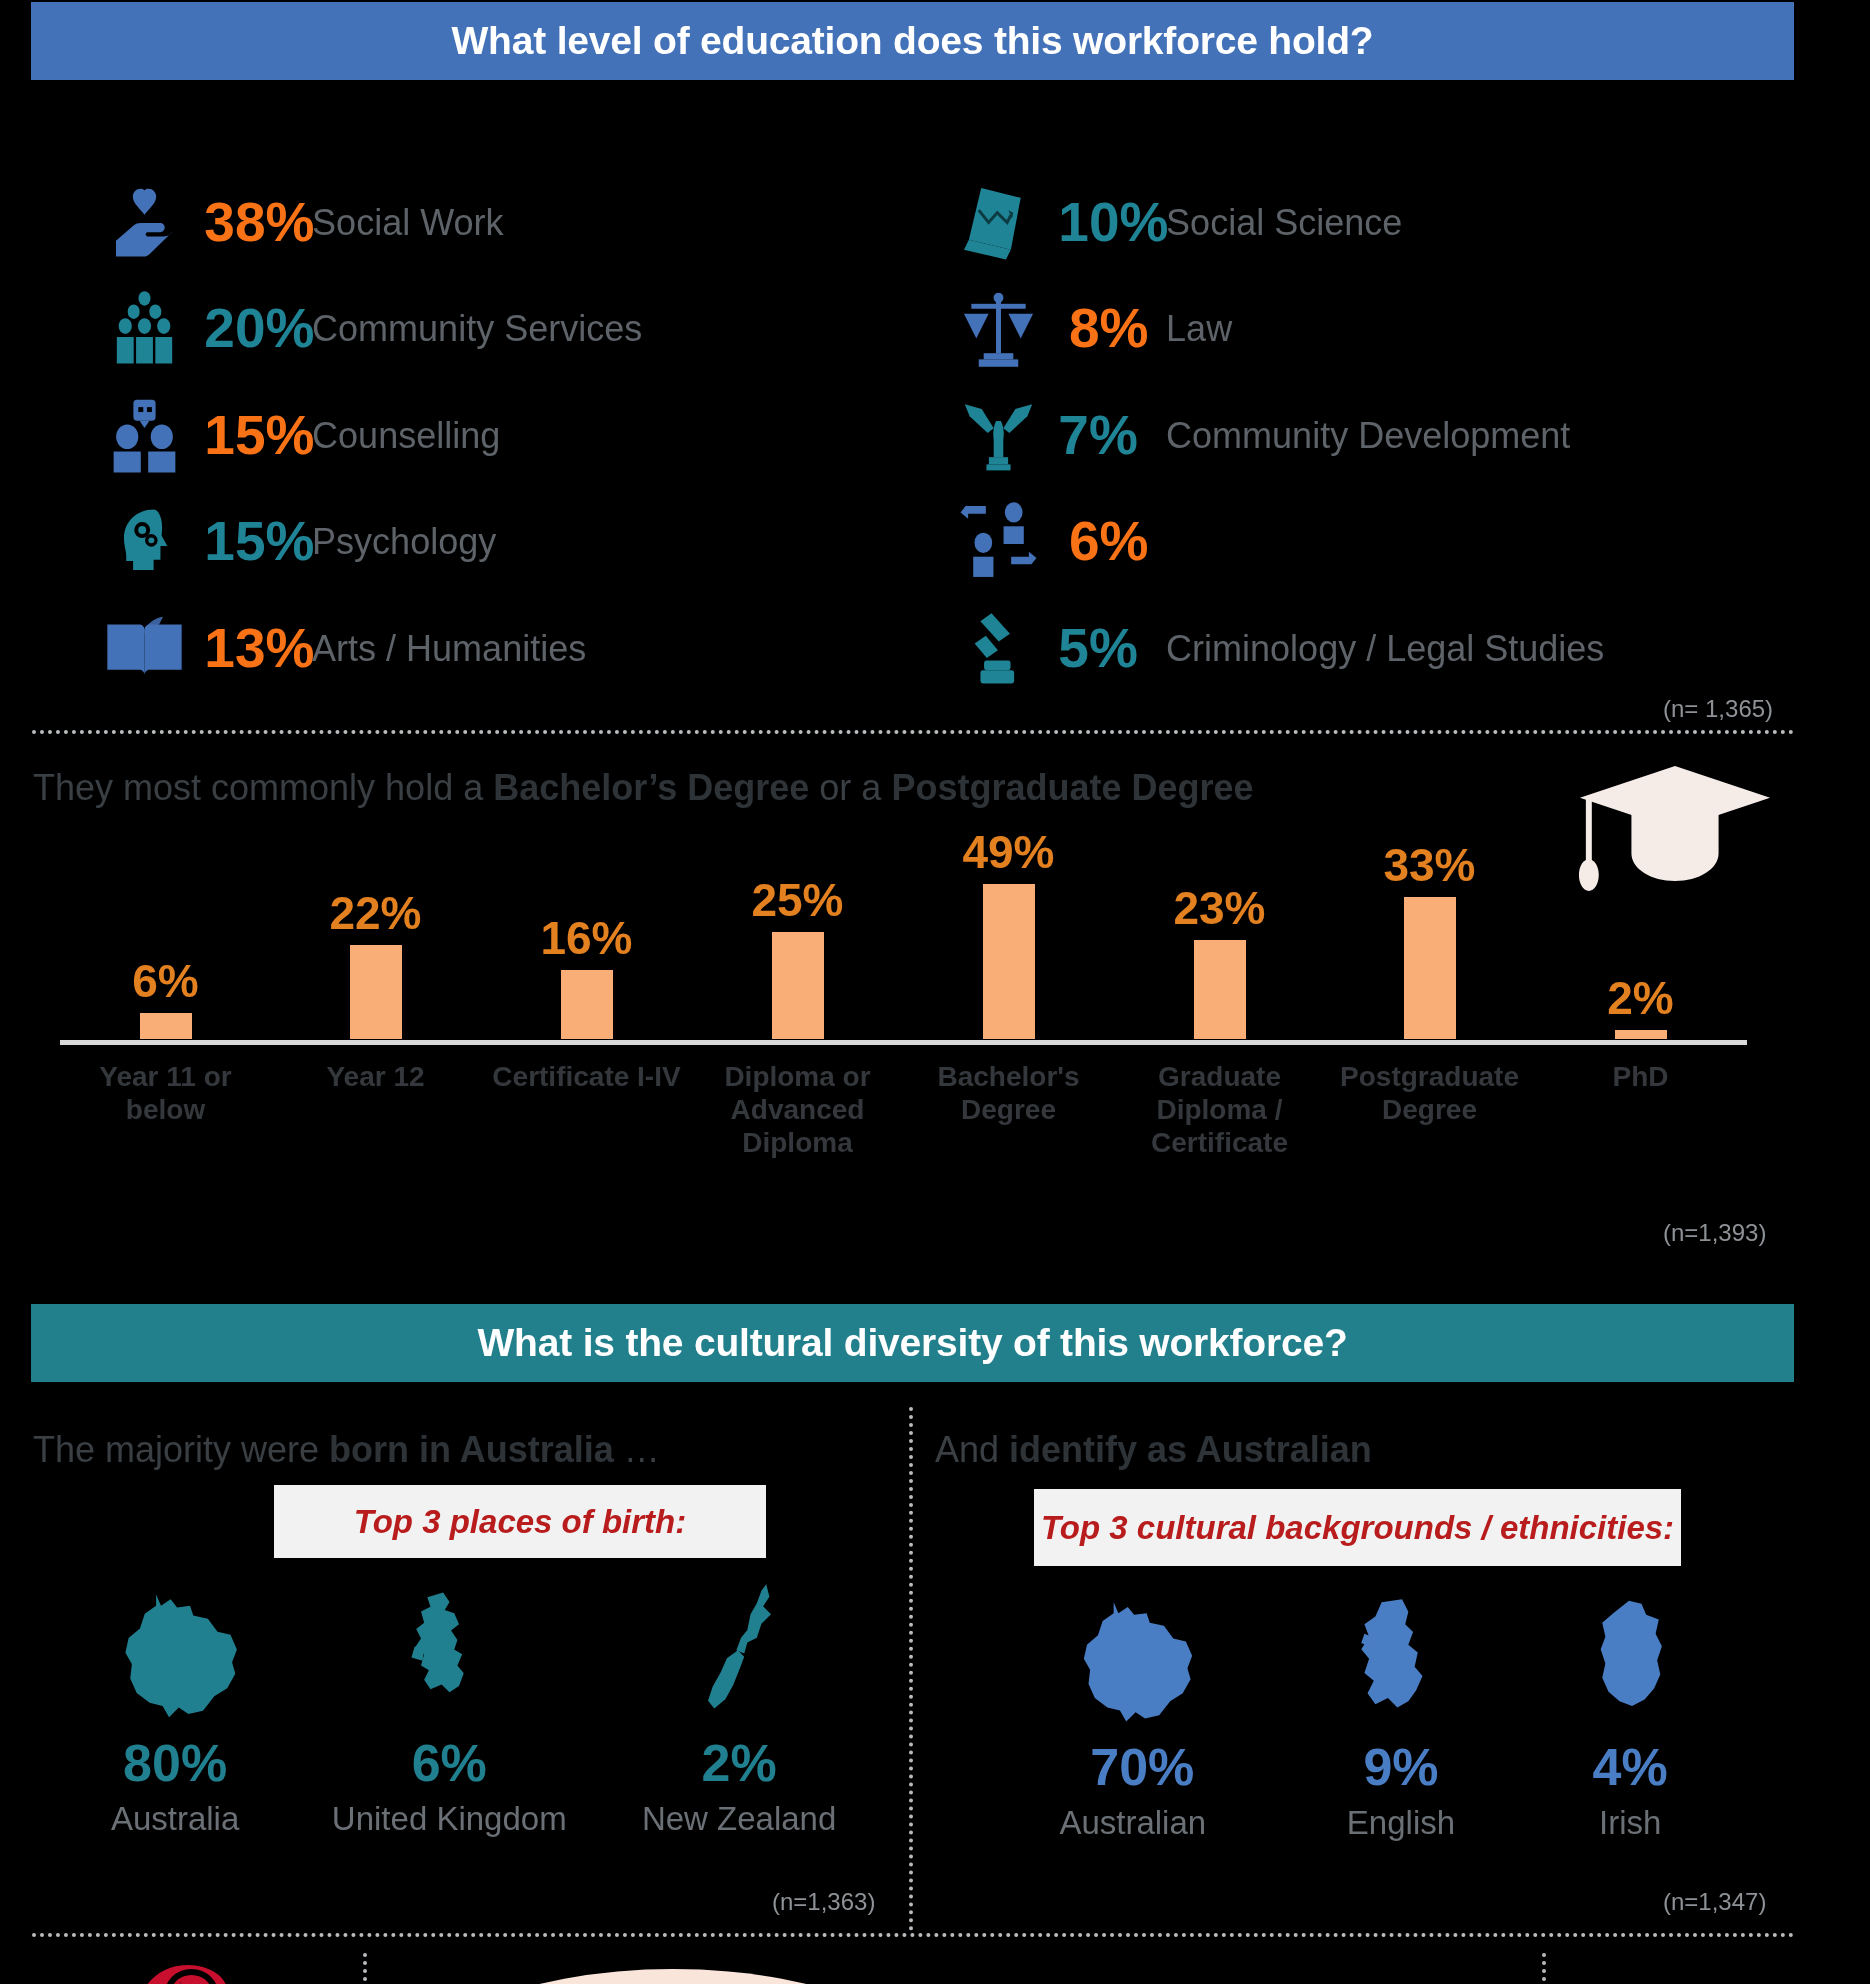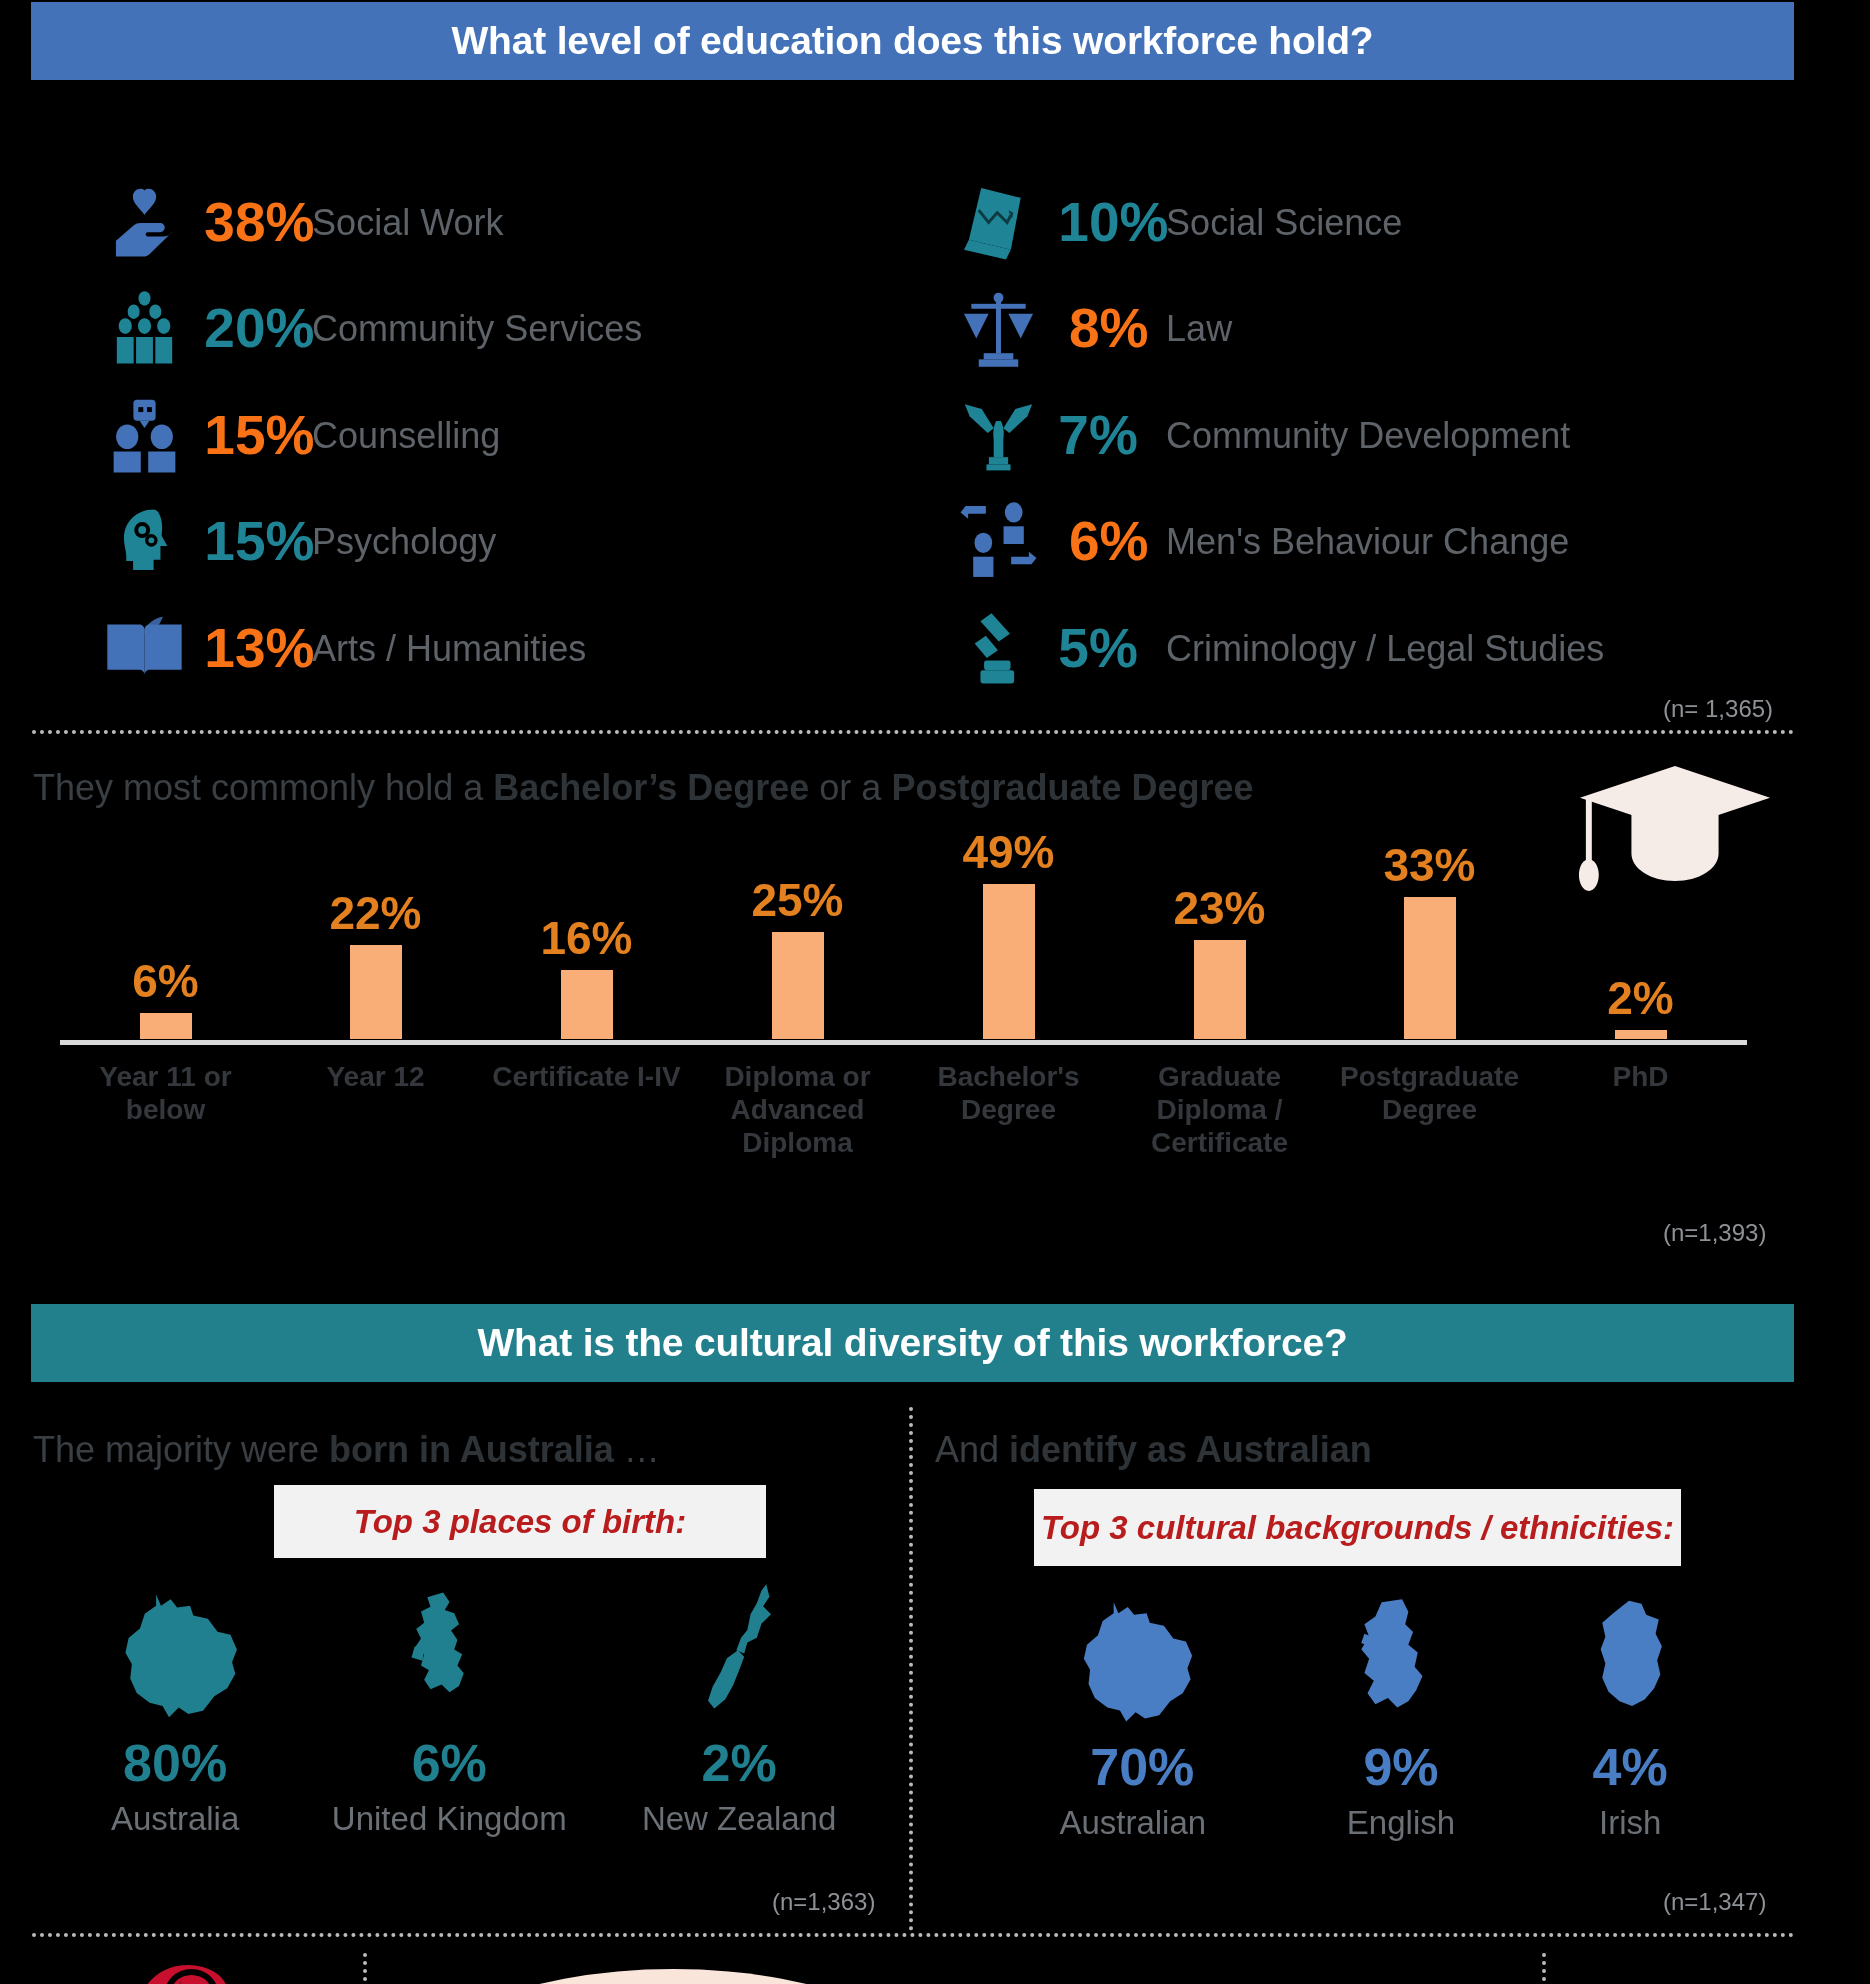--- a/index.html
+++ b/index.html
@@ -264,21 +264,20 @@
           <ellipse cx="44" cy="9" rx="7" ry="8"></ellipse>
               <path d="M36 20h16v14H36z"></path>
           <ellipse cx="20" cy="33" rx="7" ry="8"></ellipse>
               <path d="M12 44h16v16H12z"></path>
           <path d="M6 4h16v6H8v4L2 9z"></path>
           <path d="M58 50H42v-6h14v-4l6 5z"></path>
         </g>
           </svg>
       </div>
       <div class="field-pct c-blue">6%</div>
-      <div class="field-name">Men's Behaviour Change</div>
     </div>
 
     <div class="field-row" style="left:953px; top:426px;">
       <div class="field-icon">
         <svg width="77" height="85" viewBox="0 0 64 64">
             <g fill="#1f8496">
           <path d="M24 4l18 14-8 8L16 12z" transform="rotate(10 32 16)"></path>
           <path d="M20 22l12 10-8 8-12-10z" transform="rotate(10 24 30)"></path>
           <rect x="20" y="42" width="22" height="8" rx="2"></rect>
           <rect x="17" y="50" width="28" height="11" rx="2"></rect>

